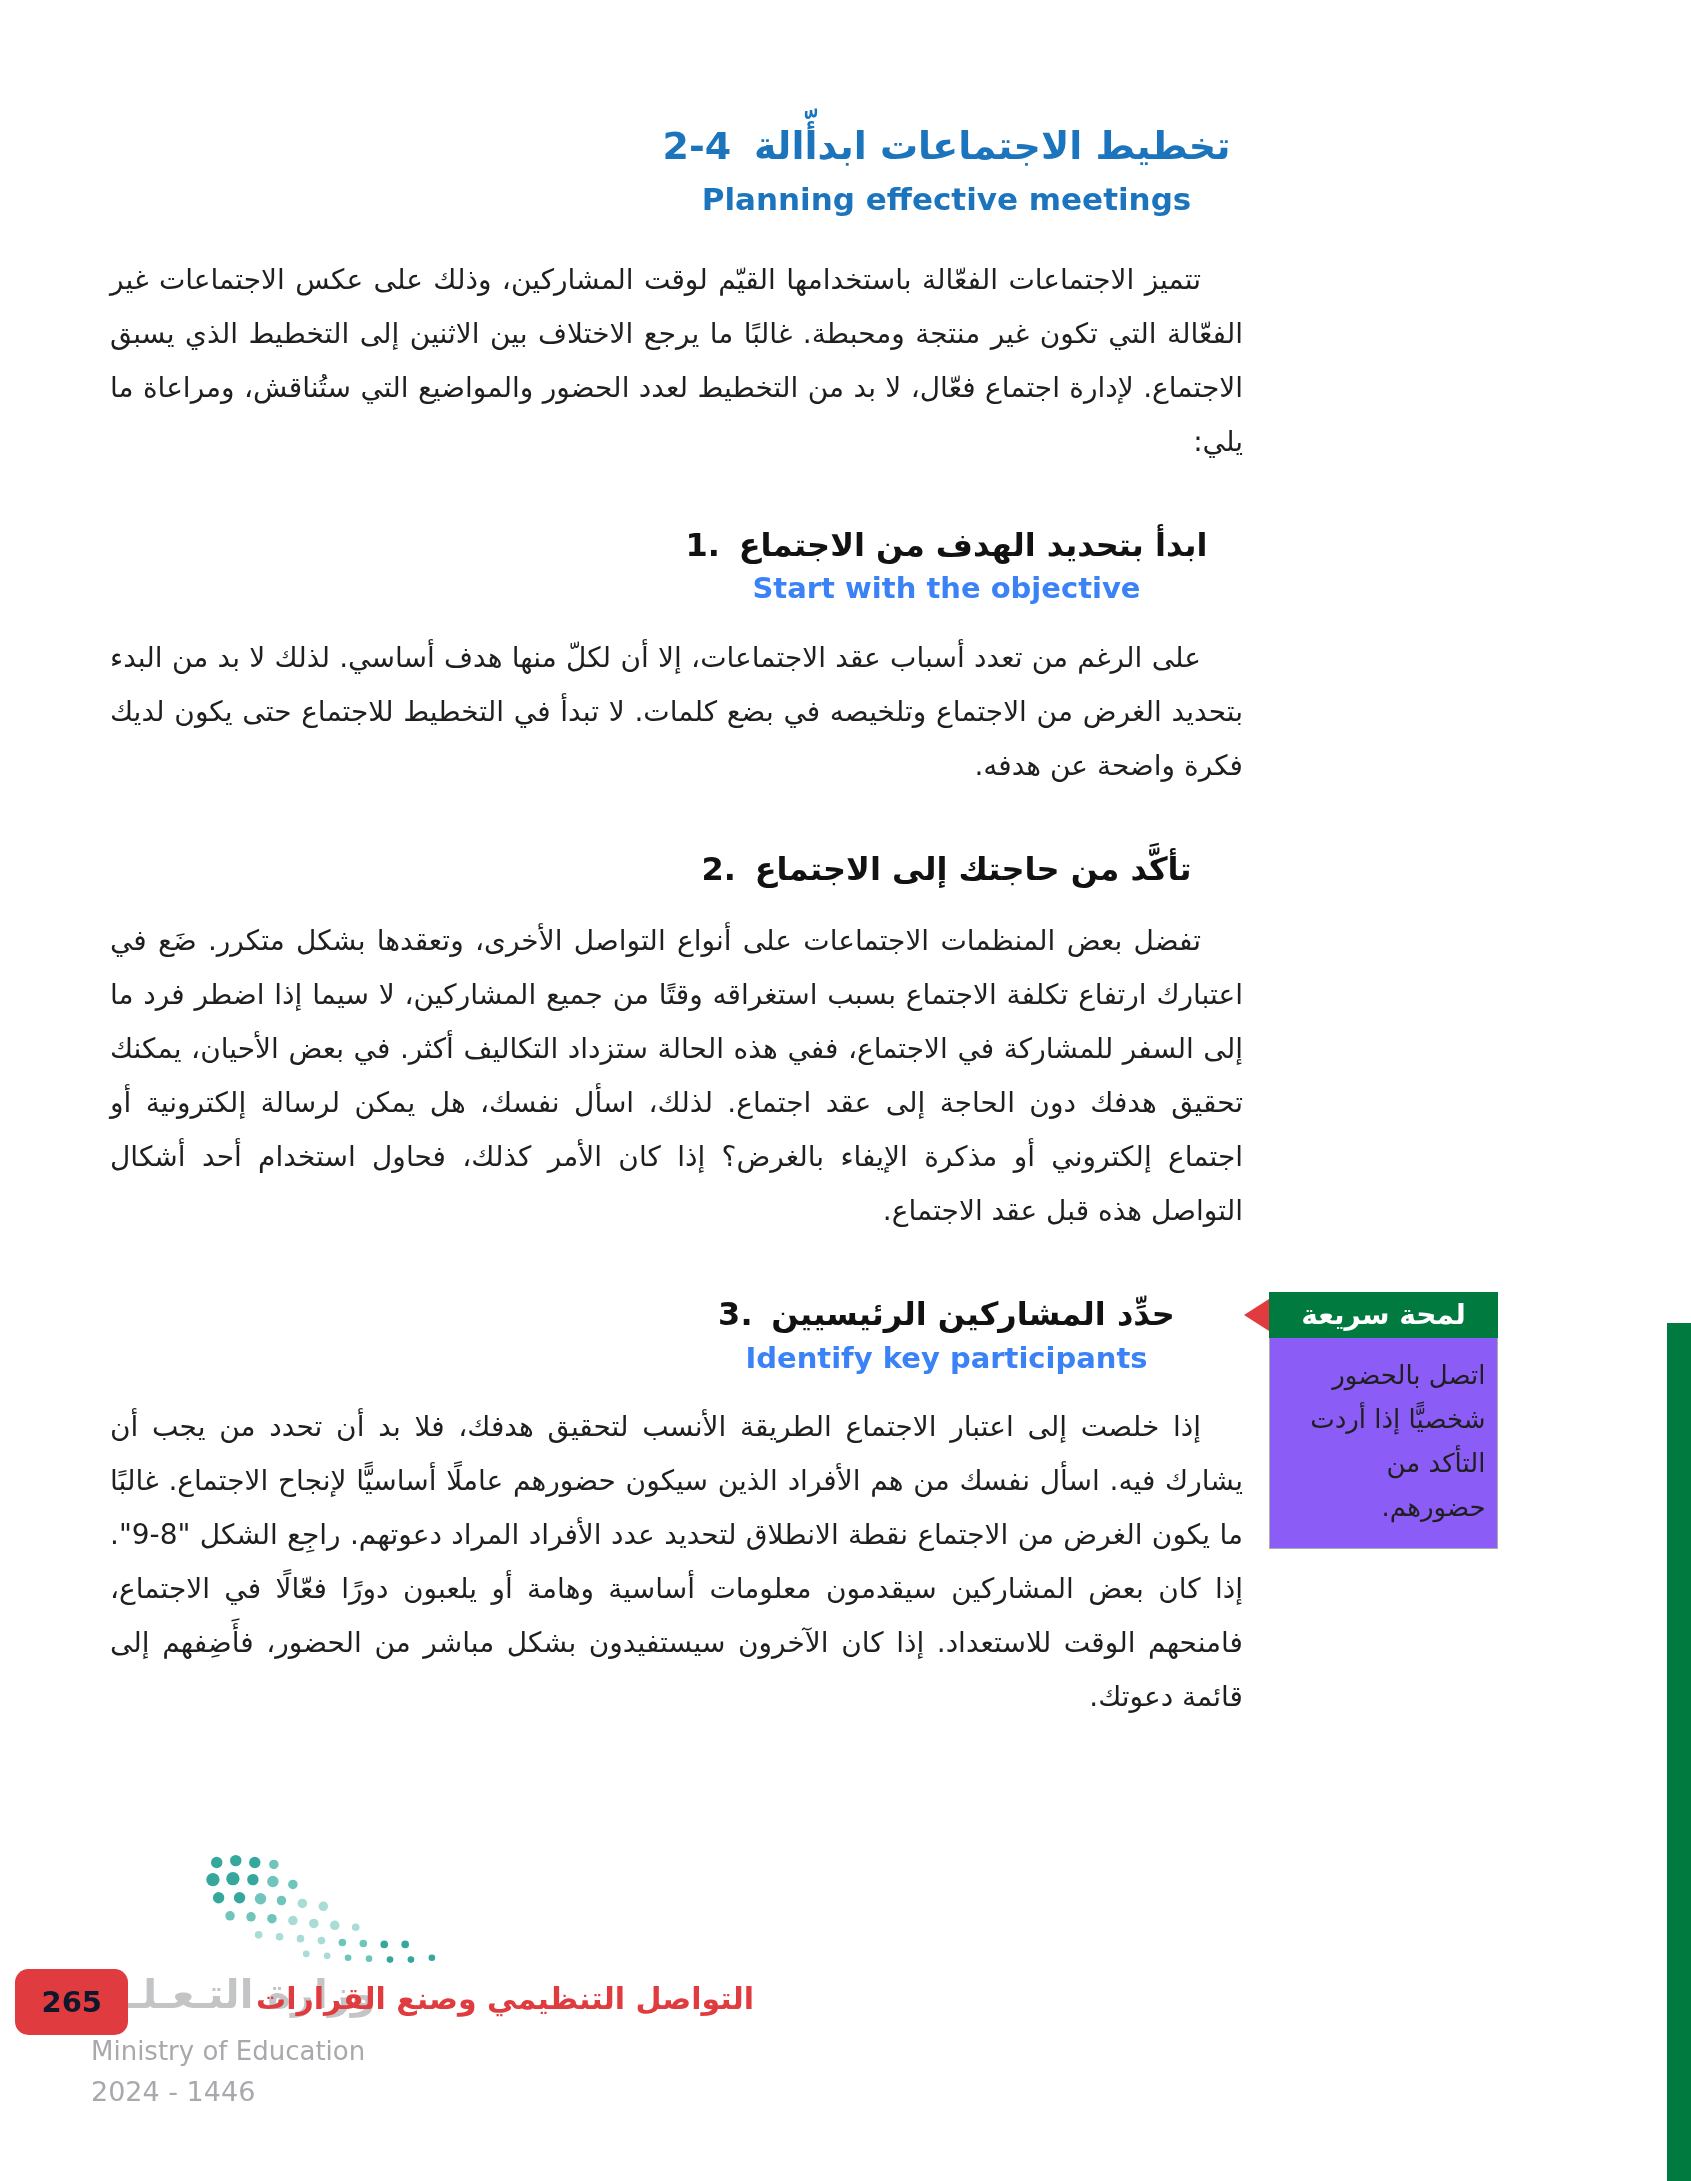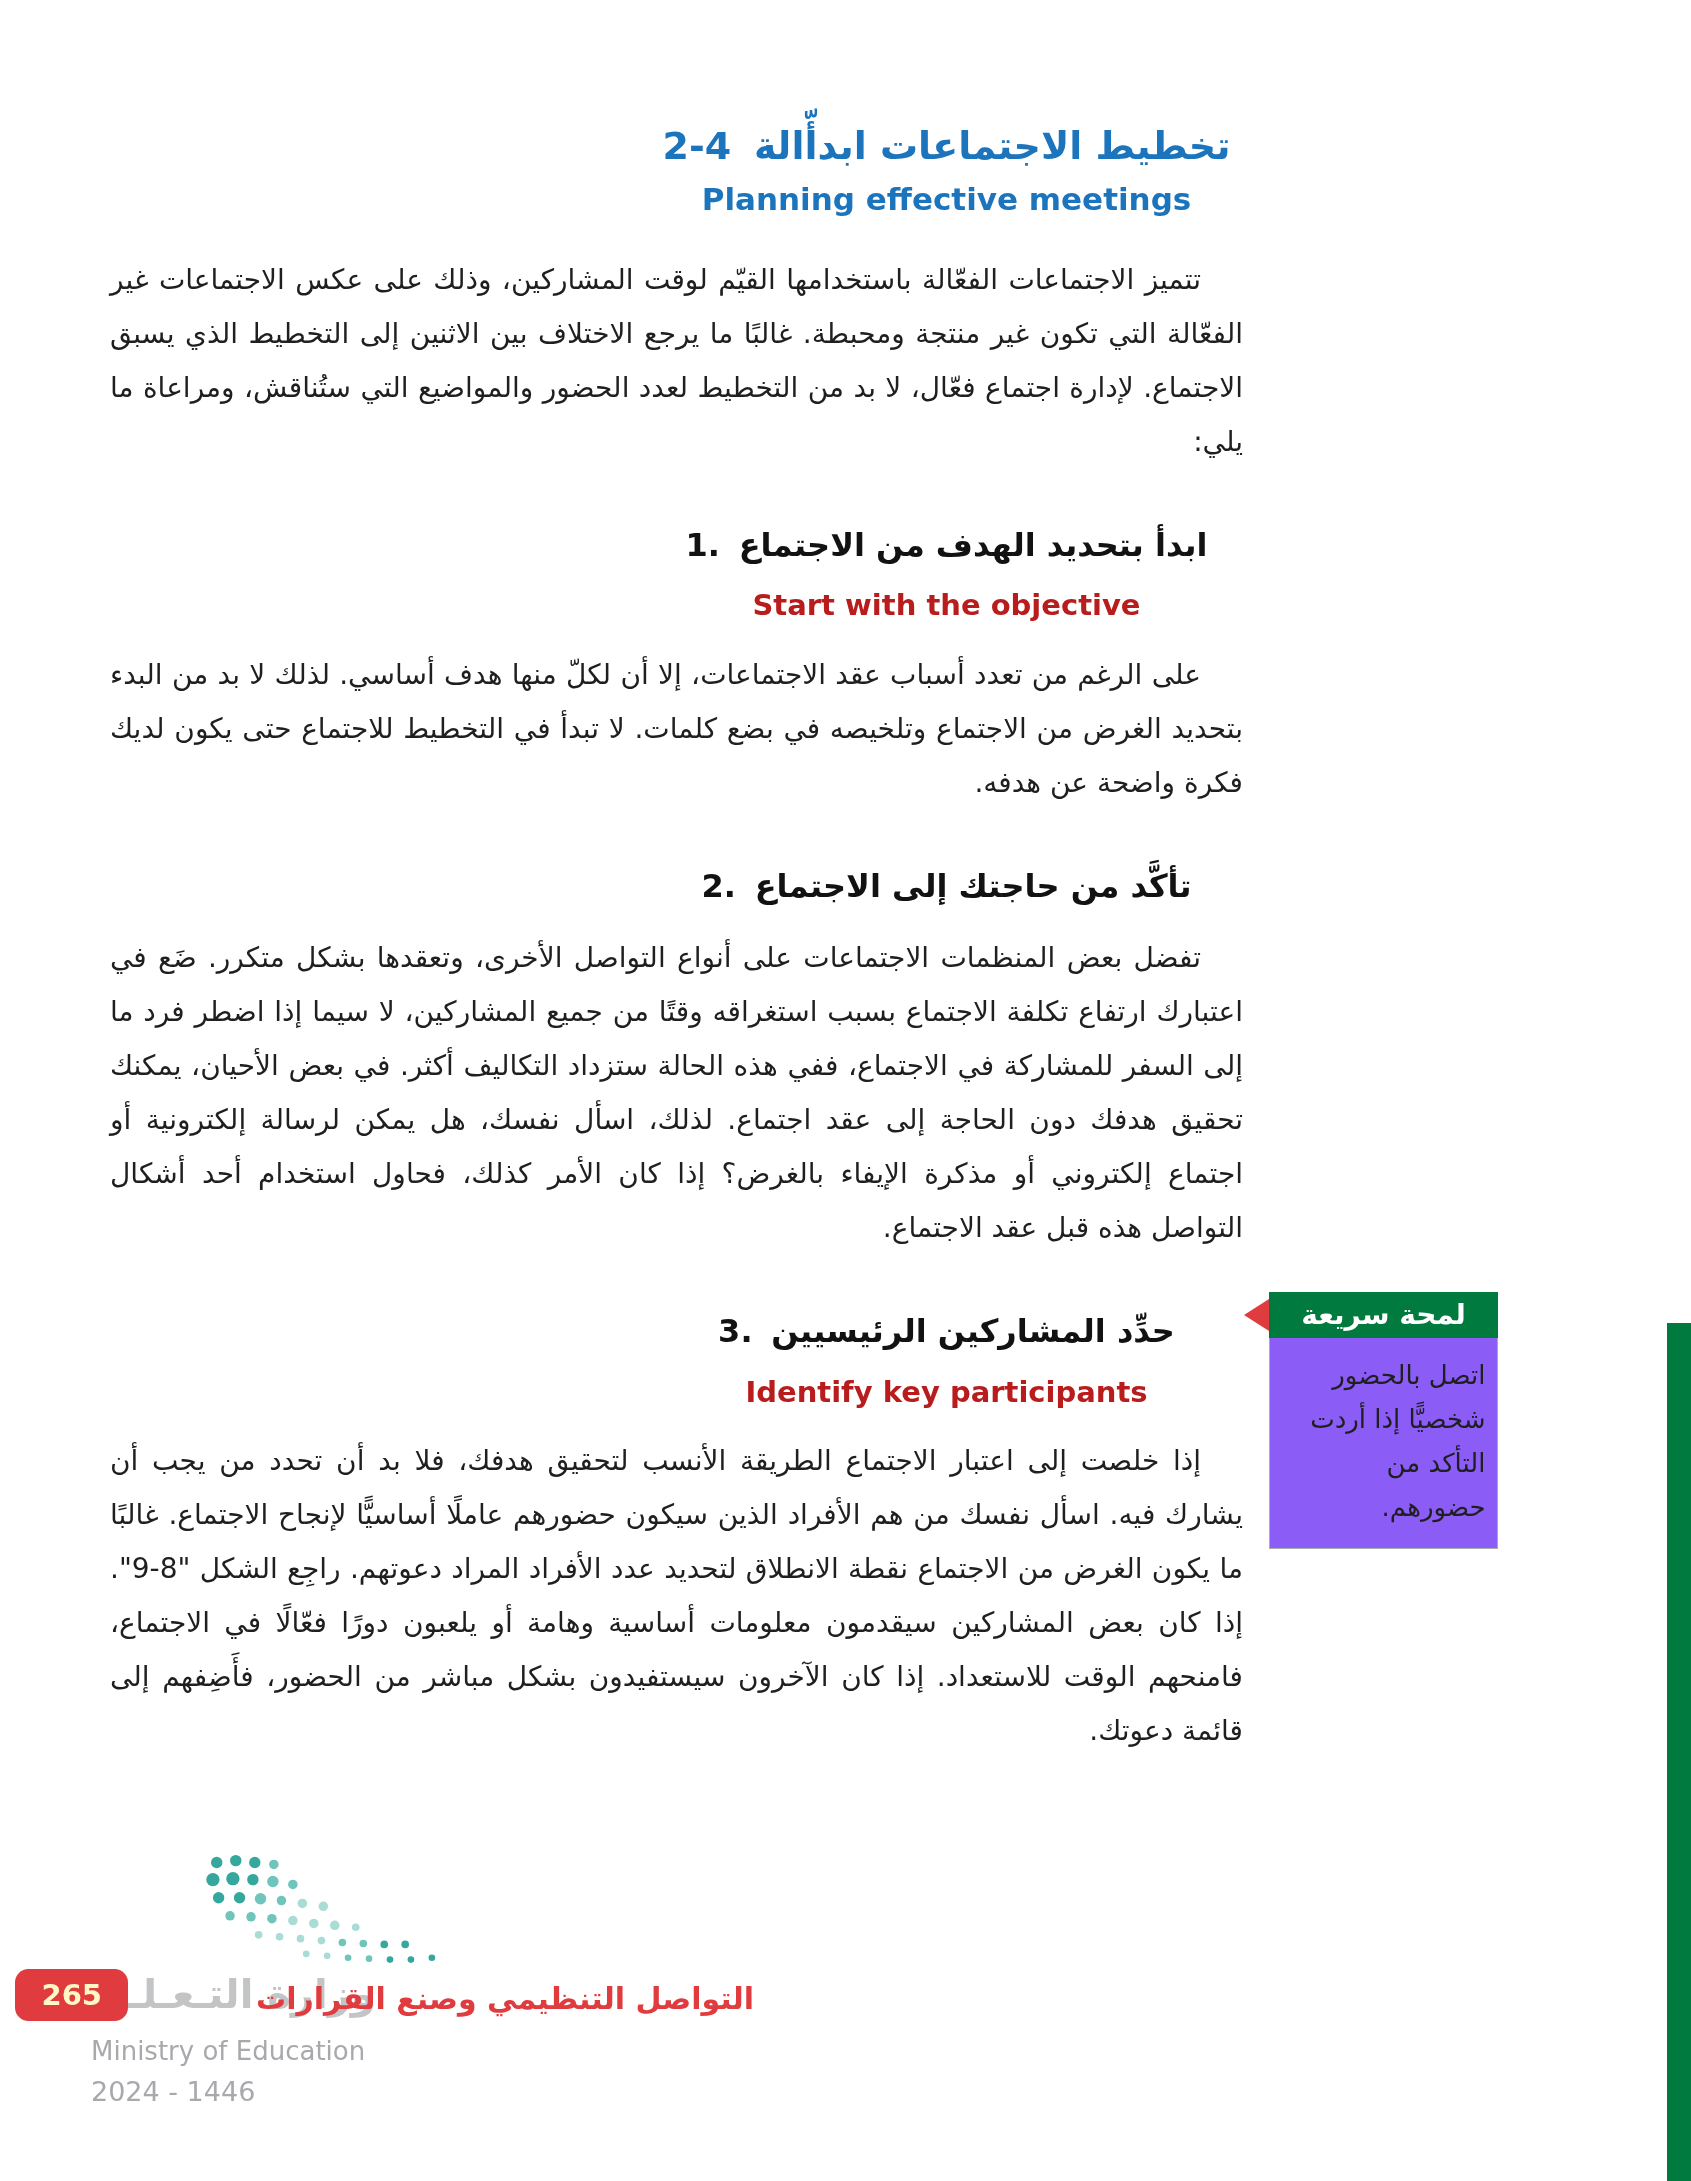--- a/index.html
+++ b/index.html
@@ -21,21 +21,21 @@
   .title-ar .sec-num{margin-right:9.6px;}
   .title-en{font-size:31px;font-weight:bold;color:var(--accent-blue,#1C75BC);margin-top:7.6px;line-height:1.3;}
   .body-par{
     direction:rtl;font-size:28px;line-height:54px;color:#1f1f1f;
     text-align:justify;text-indent:42px;margin-top:23px;
   }
   .intro{margin-top:34px;}
   .sec-head-wrap{width:593px;margin:55px 0 0 auto;text-align:center;}
   .sec-title{font-size:32px;font-weight:bold;color:#121212;line-height:1.35;}
   .sec-title .sec-num{margin-right:7.6px;}
-  .sec-en{font-size:29px;font-weight:bold;color:#b91c1c;margin-top:20px;line-height:1.3;}
+  .sec-en{font-size:29px;font-weight:bold;color:#3b82f6;margin-top:3px;line-height:1.3;}
   
   .quick-box{position:absolute;left:1269px;top:1292px;width:229px;}
   .quick-label{
     position:relative;background:var(--brand-green,#007A3E);color:#ffffff;
     height:46px;line-height:46px;text-align:center;font-size:28px;font-weight:bold;
   }
   .quick-arrow{
     position:absolute;left:-25px;top:50%;transform:translateY(-50%);
     width:0;height:0;border-top:16.3px solid transparent;border-bottom:16.3px solid transparent;
     border-right:25px solid var(--accent-red,#E03C40);
@@ -50,22 +50,22 @@
   .logo{position:absolute;left:201px;top:1853px;width:258px;height:119px;}
   .watermark{
     position:absolute;left:67px;top:1971px;direction:rtl;
     font-size:40px;font-weight:bold;color:var(--watermark-gray,#C2C4C6);letter-spacing:1px;
   }
   .chapter-title{
     position:absolute;left:256px;top:1981px;direction:rtl;
     font-size:30px;font-weight:bold;color:var(--accent-red,#E03C40);
   }
   .page-badge{
-    position:absolute;left:15.3px;top:1969px;width:113px;height:52px;border-radius:13.4px;
-    background:var(--accent-red,#E03C40);color:#fef9c3;font-size:29px;font-weight:bold;
+    position:absolute;left:15.3px;top:1969px;width:113px;height:66px;border-radius:13.4px;
+    background:var(--accent-red,#E03C40);color:#0f172a;font-size:29px;font-weight:bold;
     display:flex;align-items:center;justify-content:center;
   }
   .ministry-en{position:absolute;left:91px;top:2036px;font-size:26px;color:var(--gray-text,#A7A9AC);}
   .edition-years{position:absolute;left:91px;top:2076px;font-size:27px;color:var(--gray-text,#A7A9AC);}
 </style>
 </head>
 <body>
 
 <div id="page">
 

